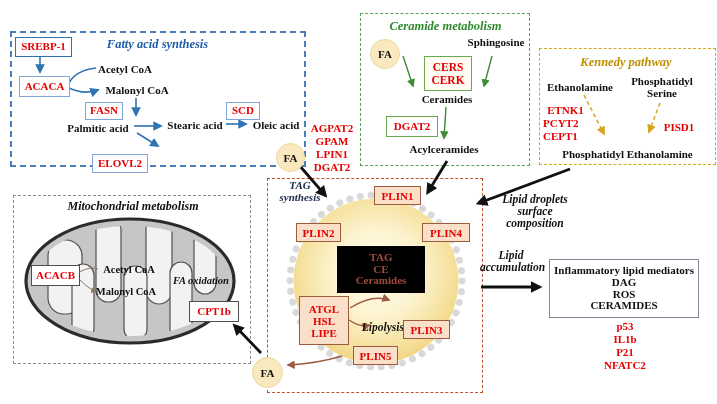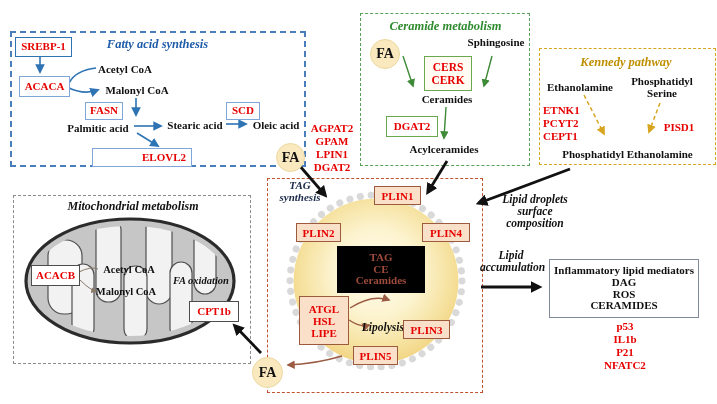--- a/index.html
+++ b/index.html
@@ -11,21 +11,21 @@
   .it{font-style:italic;}
   .red{color:#e60000;}
   .navy{color:#1a2a4a;}
   .sec-box{position:absolute;z-index:1;}
   .sec-title{position:absolute;z-index:10;font-size:12.5px;font-style:italic;text-align:center;line-height:1;}
   .gbox{position:absolute;z-index:10;background:#fff;display:flex;align-items:center;justify-content:center;
         font-size:11px;color:#e60000;line-height:1.05;text-align:center;}
   .plin{position:absolute;z-index:10;background:#fae0c8;border:1.4px solid #9c5b3c;display:flex;align-items:center;justify-content:center;
         font-size:11px;color:#e60000;}
   .fa-circle{position:absolute;z-index:10;border-radius:50%;background:#fae8be;border:1px solid #ecd9a0;
-        display:flex;align-items:center;justify-content:center;font-size:14px;color:#111;}
+        display:flex;align-items:center;justify-content:center;font-size:11px;color:#111;}
   .stack{display:flex;flex-direction:column;justify-content:center;align-items:center;}
   #svg-layer{position:absolute;left:0;top:0;z-index:5;}
 </style>
 </head>
 <body>
 
 <div id="canvas">
 
   <div class="sec-box" style="left:10px;top:31px;width:292px;height:132px;border:2px dashed #4a7ebb;"></div>
   <div class="sec-box" style="left:360px;top:13px;width:168px;height:151px;border:1.5px dashed #57a057;"></div>
@@ -126,37 +126,37 @@
   <div class="sec-title" style="left:100px;top:38px;width:115px;color:#1f5ca9;">Fatty acid synthesis</div>
   <div class="gbox" style="left:15px;top:37px;width:55px;height:18px;border:1.8px solid #2e74b5;">SREBP-1</div>
   <div class="gbox" style="left:19px;top:76px;width:49px;height:19px;border:1.5px solid #7ea6d8;">ACACA</div>
   <div class="lbl" style="left:95px;top:64px;width:60px;">Acetyl CoA</div>
   <div class="lbl" style="left:103px;top:85px;width:68px;">Malonyl CoA</div>
   <div class="gbox" style="left:85px;top:102px;width:36px;height:16px;border:1.5px solid #7ea6d8;">FASN</div>
   <div class="gbox" style="left:226px;top:102px;width:32px;height:16px;border:1.5px solid #7ea6d8;">SCD</div>
   <div class="lbl" style="left:64px;top:123px;width:68px;">Palmitic acid</div>
   <div class="lbl" style="left:166px;top:120px;width:58px;">Stearic acid</div>
   <div class="lbl" style="left:250px;top:120px;width:52px;">Oleic acid</div>
-  <div class="gbox" style="left:92px;top:148px;width:54px;height:17px;border:1.5px solid #7ea6d8;padding-left:44px;">ELOVL2</div>
+  <div class="gbox" style="left:92px;top:154px;width:54px;height:17px;border:1.5px solid #7ea6d8;">ELOVL2</div>
 
   <div class="sec-title" style="left:388px;top:20px;width:115px;color:#2e8b2e;">Ceramide metabolism</div>
   <div class="fa-circle" style="left:370px;top:39px;width:28px;height:28px;">FA</div>
   <div class="lbl" style="left:464px;top:37px;width:64px;">Sphingosine</div>
   <div class="gbox stack" style="left:424px;top:56px;width:46px;height:33px;border:1.5px solid #6aa84f;background:#fefcf3;font-size:11.5px;">
     <span>CERS</span>
     <span>CERK</span>
   </div>
   <div class="lbl" style="left:417px;top:94px;width:60px;">Ceramides</div>
   <div class="gbox" style="left:386px;top:116px;width:50px;height:19px;border:1.5px solid #6aa84f;">DGAT2</div>
   <div class="lbl" style="left:405px;top:144px;width:78px;">Acylceramides</div>
 
   <div class="sec-title" style="left:570px;top:56px;width:112px;color:#bf9000;">Kennedy pathway</div>
   <div class="lbl" style="left:544px;top:82px;width:72px;">Ethanolamine</div>
   <div class="lbl" style="left:626px;top:76px;width:72px;">Phosphatidyl Serine</div>
-  <div class="lbl red" style="left:543px;top:105px;width:45px;text-align:left;">ETNK1</div>
+  <div class="lbl red" style="left:543px;top:105px;width:45px;text-align:center;">ETNK1</div>
   <div class="lbl red" style="left:543px;top:118px;width:45px;text-align:left;">PCYT2</div>
   <div class="lbl red" style="left:543px;top:131px;width:45px;text-align:left;">CEPT1</div>
   <div class="lbl red" style="left:658px;top:122px;width:42px;">PISD1</div>
   <div class="lbl" style="left:545px;top:149px;width:165px;">Phosphatidyl Ethanolamine</div>
 
   <div class="lbl red" style="left:306px;top:123px;width:52px;">AGPAT2</div>
   <div class="lbl red" style="left:306px;top:136px;width:52px;">GPAM</div>
   <div class="lbl red" style="left:306px;top:149px;width:52px;">LPIN1</div>
   <div class="lbl red" style="left:306px;top:162px;width:52px;">DGAT2</div>
   <div class="fa-circle" style="left:276px;top:143px;width:27px;height:27px;">FA</div>

